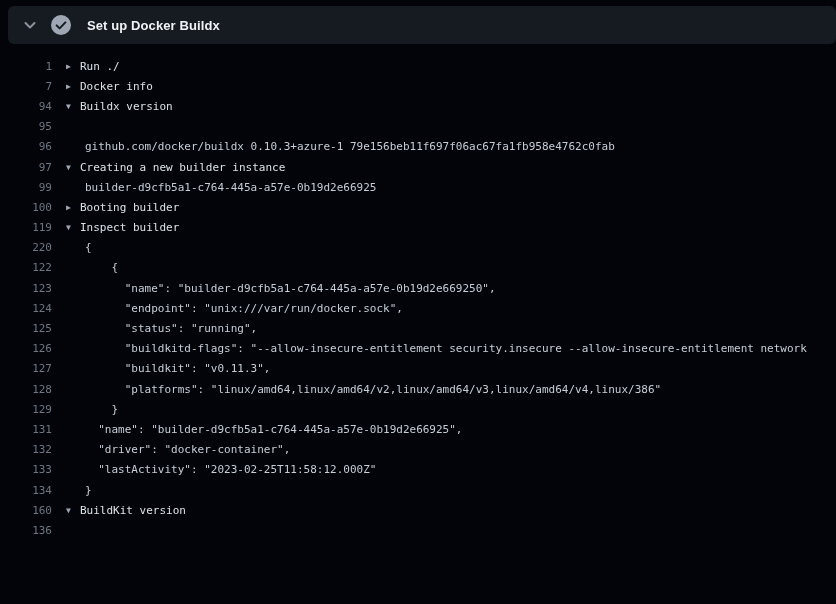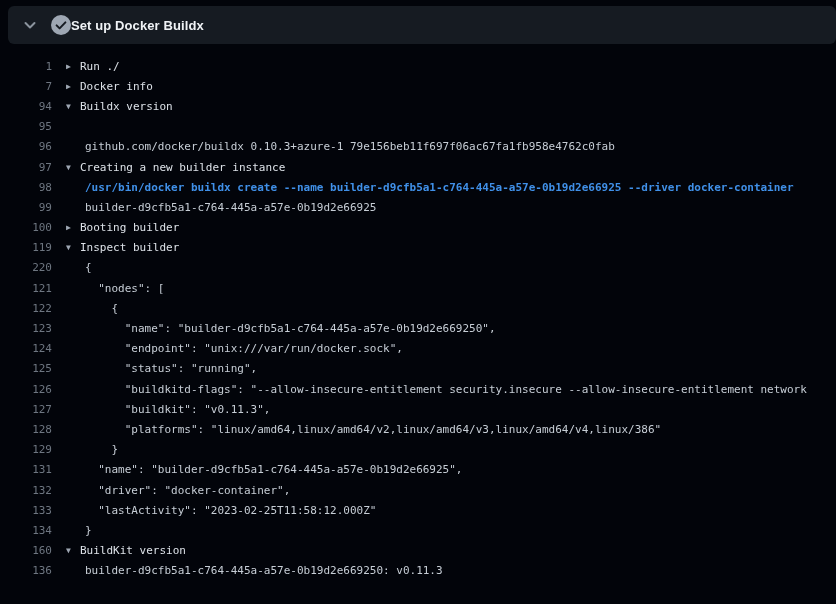--- a/index.html
+++ b/index.html
@@ -26,21 +26,21 @@
     width: 16px; height: 16px;
     margin-left: 14px;
     display: flex; align-items: center; justify-content: center;
   }
   .status {
     width: 20px; height: 20px;
     margin-left: 13px;
     display: flex; align-items: center; justify-content: center;
   }
   .step-title {
-    margin-left: 0;
+    margin-left: 16px;
     color: #f0f3f6;
     font-size: 13px;
     font-weight: 600;
     letter-spacing: 0.1px;
   }
   
   .log {
     position: absolute;
     top: 56px; left: 0; right: 0; bottom: 0;
     font-family: "DejaVu Sans Mono", "Liberation Mono", monospace;
@@ -99,35 +99,33 @@
     <span class="step-title">Set up Docker Buildx</span>
   </div>
 
   <div class="log" id="log">
       <div class="row group"><span class="num">1</span><span class="content"><span class="arrow">▶</span><span class="txt">Run ./</span></span></div>
       <div class="row group"><span class="num">7</span><span class="content"><span class="arrow">▶</span><span class="txt">Docker info</span></span></div>
       <div class="row group"><span class="num">94</span><span class="content"><span class="arrow">▼</span><span class="txt">Buildx version</span></span></div>
       <div class="row command"><span class="num">95</span></div>
       <div class="row plain"><span class="num">96</span><span class="content"><span class="arrow"></span><span class="txt">github.com/docker/buildx 0.10.3+azure-1 79e156beb11f697f06ac67fa1fb958e4762c0fab</span></span></div>
       <div class="row group"><span class="num">97</span><span class="content"><span class="arrow">▼</span><span class="txt">Creating a new builder instance</span></span></div>
-      <div class="row command"><span class="num">98</span><span class="content"><span class="arrow"></span><span class="txt">/usr/bin/docker buildx create --name builder-d9cfb5a1-c764-445a-a57e-0b19d2e66925 --driver docker-container</span></span></div>
       <div class="row plain"><span class="num">99</span><span class="content"><span class="arrow"></span><span class="txt">builder-d9cfb5a1-c764-445a-a57e-0b19d2e66925</span></span></div>
       <div class="row group"><span class="num">100</span><span class="content"><span class="arrow">▶</span><span class="txt">Booting builder</span></span></div>
       <div class="row group"><span class="num">119</span><span class="content"><span class="arrow">▼</span><span class="txt">Inspect builder</span></span></div>
       <div class="row plain"><span class="num">220</span><span class="content"><span class="arrow"></span><span class="txt">{</span></span></div>
-      <div class="row plain"><span class="num">121</span><span class="content"><span class="arrow"></span><span class="txt">  "nodes": [</span></span></div>
       <div class="row plain"><span class="num">122</span><span class="content"><span class="arrow"></span><span class="txt">    {</span></span></div>
       <div class="row plain"><span class="num">123</span><span class="content"><span class="arrow"></span><span class="txt">      "name": "builder-d9cfb5a1-c764-445a-a57e-0b19d2e669250",</span></span></div>
       <div class="row plain"><span class="num">124</span><span class="content"><span class="arrow"></span><span class="txt">      "endpoint": "unix:///var/run/docker.sock",</span></span></div>
       <div class="row plain"><span class="num">125</span><span class="content"><span class="arrow"></span><span class="txt">      "status": "running",</span></span></div>
       <div class="row plain"><span class="num">126</span><span class="content"><span class="arrow"></span><span class="txt">      "buildkitd-flags": "--allow-insecure-entitlement security.insecure --allow-insecure-entitlement network</span></span></div>
       <div class="row plain"><span class="num">127</span><span class="content"><span class="arrow"></span><span class="txt">      "buildkit": "v0.11.3",</span></span></div>
       <div class="row plain"><span class="num">128</span><span class="content"><span class="arrow"></span><span class="txt">      "platforms": "linux/amd64,linux/amd64/v2,linux/amd64/v3,linux/amd64/v4,linux/386"</span></span></div>
       <div class="row plain"><span class="num">129</span><span class="content"><span class="arrow"></span><span class="txt">    }</span></span></div>
       <div class="row plain"><span class="num">131</span><span class="content"><span class="arrow"></span><span class="txt">  "name": "builder-d9cfb5a1-c764-445a-a57e-0b19d2e66925",</span></span></div>
       <div class="row plain"><span class="num">132</span><span class="content"><span class="arrow"></span><span class="txt">  "driver": "docker-container",</span></span></div>
       <div class="row plain"><span class="num">133</span><span class="content"><span class="arrow"></span><span class="txt">  "lastActivity": "2023-02-25T11:58:12.000Z"</span></span></div>
       <div class="row plain"><span class="num">134</span><span class="content"><span class="arrow"></span><span class="txt">}</span></span></div>
       <div class="row group"><span class="num">160</span><span class="content"><span class="arrow">▼</span><span class="txt">BuildKit version</span></span></div>
-      <div class="row plain"><span class="num">136</span><span class="content"><span class="arrow"></span><span class="txt">builder-d9cfb5a1-c764-445a-a57e-0b19d2e669250: v0.11.3</span></span></div>
+      <div class="row plain"><span class="num">136</span></div>
     </div>
 
 </div>
 
 </body></html>

